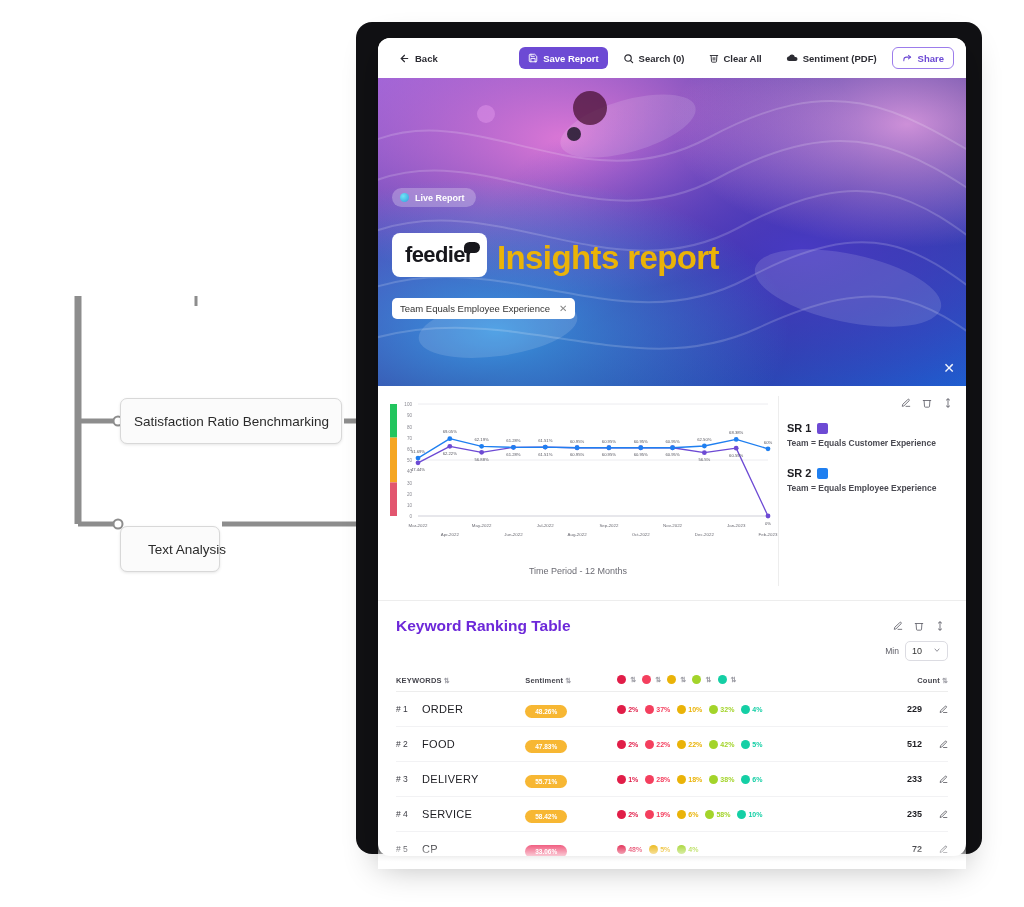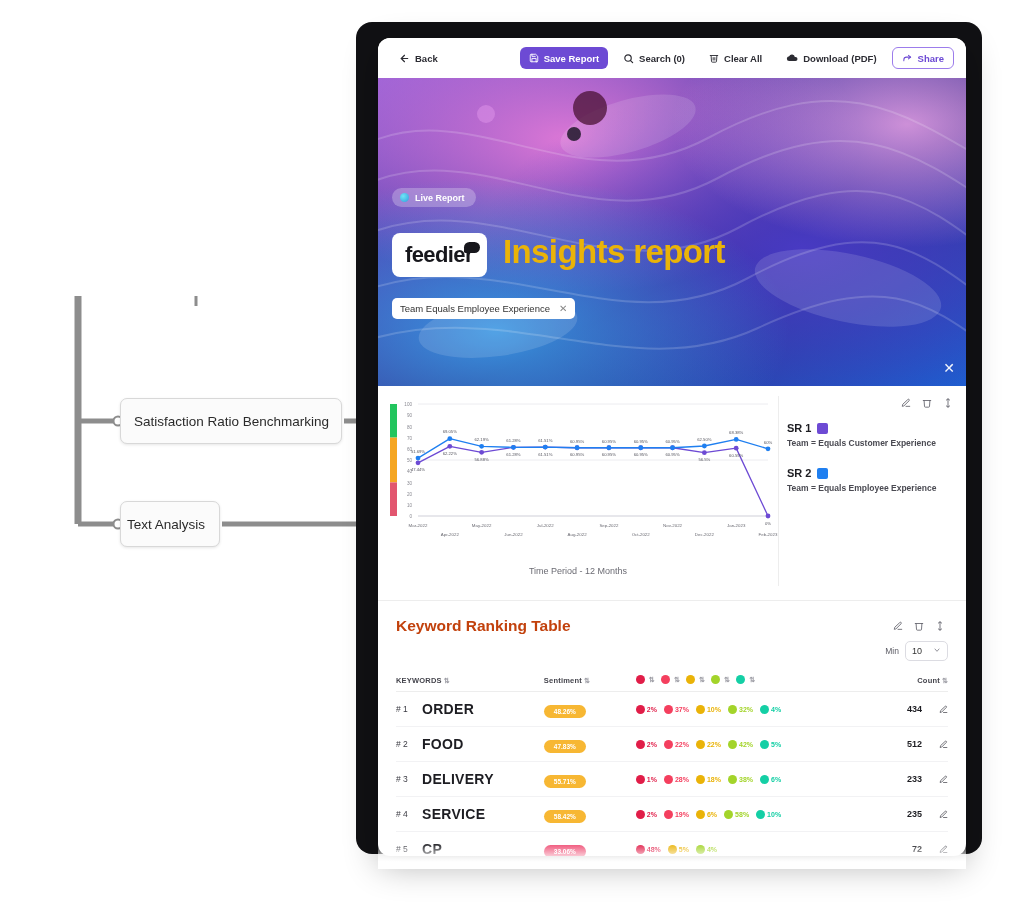--- a/index.html
+++ b/index.html
@@ -20,21 +20,21 @@
     border: 1px solid #d8d8d8;
     border-radius: 7px;
     display: flex; align-items: center;
     box-shadow: 0 1px 3px rgba(0,0,0,.10);
   }
   .node-label { color: #2b2b2b; white-space: nowrap; }
   #node-root { left: 48px; top: 243px; width: 296px; height: 52px; padding-left: 18px; }
   #node-root .node-label { font-size: 18.5px; }
   #node-srb { left: 120px; top: 398px; width: 222px; height: 46px; padding-left: 13px; }
   #node-srb .node-label { font-size: 13.5px; }
-  #node-ta { left: 120px; top: 501px; width: 100px; height: 46px; padding-left: 6px; }
+  #node-ta { left: 120px; top: 526px; width: 100px; height: 46px; padding-left: 27px; }
   #node-ta .node-label { font-size: 13.5px; }
 
   
   #shadow-plate {
     position: absolute; left: 356px; top: 22px;
     width: 626px; height: 832px;
     background: #111114; border-radius: 16px;
   }
   #window {
     position: absolute; left: 378px; top: 38px;
@@ -71,21 +71,21 @@
     position: absolute; left: 14px; top: 110px;
     display: flex; align-items: center; gap: 6px;
     height: 19px; padding: 0 11px 0 8px; border-radius: 10px;
     background: rgba(255,255,255,.26);
     backdrop-filter: blur(3px);
     font-size: 9px; color: #fff; font-weight: 600;
   }
   #live-dot { width: 9px; height: 9px; border-radius: 50%;
     background: radial-gradient(circle at 35% 35%, #6fe4f5, #2f9ede); }
   #hero-mid { position: absolute; left: 14px; top: 155px;
-    display: flex; align-items: flex-start; gap: 16px; }
+    display: flex; align-items: flex-end; gap: 10px; }
   #logo-chip {
     background: #fff; border-radius: 8px;
     padding: 9px 14px 9px 13px; position: relative;
     display: flex; align-items: flex-start;
   }
   #logo-text { font-size: 22px; font-weight: bold; color: #17171c; letter-spacing: -.6px; }
   #logo-bubble {
     position: absolute; right: 7px; top: 9px;
     width: 16px; height: 11px; border-radius: 6px 6px 6px 2px;
     background: #17171c;
@@ -124,40 +124,40 @@
   .sr-block { margin-bottom: 18px; }
   .sr-head { display: flex; align-items: center; gap: 6px; }
   .sr-name { font-size: 11px; font-weight: bold; color: #1d1d22; }
   .sr-swatch { width: 11px; height: 11px; border-radius: 2px; }
   .sr-desc { font-size: 8.5px; color: #4a4a52; line-height: 1.45; margin-top: 3px; font-weight: bold; }
   #x-title { text-align: center; font-size: 9px; color: #6b6b73; margin-top: 6px; }
 
   
   #table-card { padding: 16px 18px 0; }
   #table-head-row { display: flex; align-items: flex-start; }
-  #table-title { font-size: 15.5px; font-weight: bold; color: #c2410c; }
+  #table-title { font-size: 15.5px; font-weight: bold; color: #6d28d9; }
   #table-ctrl { margin-left: auto; text-align: left; }
   #min-row { display: flex; align-items: center; gap: 6px; justify-content: flex-end; margin-top: 7px; }
   #min-label { font-size: 8.5px; color: #5d5d66; }
   #min-select {
     display: flex; align-items: center; gap: 11px;
     border: 1px solid #dcdce2; border-radius: 5px;
     height: 20px; padding: 0 6px; font-size: 9px; color: #333;
     cursor: pointer;
   }
   table { width: 100%; border-collapse: collapse; margin-top: 9px; }
   th {
     text-align: left; font-size: 7.5px; color: #44444c;
     font-weight: bold; letter-spacing: .2px;
     padding: 5px 0; border-bottom: 1px solid #ededed;
     white-space: nowrap;
   }
   td { padding: 8px 0; border-bottom: 1px solid #f2f2f4; vertical-align: middle; }
   .c-rank { width: 26px; font-size: 8.5px; color: #3a3a42; white-space: nowrap; }
-  .c-kw { font-size: 14px; font-weight: bold; color: #1d1d22; letter-spacing: .3px; }
+  .c-kw { font-size: 11px; font-weight: normal; color: #1d1d22; letter-spacing: .3px; }
   .c-sent { width: 92px; }
   .c-count { text-align: right; font-size: 9px; font-weight: bold; color: #1d1d22; width: 40px; }
   .c-act { width: 26px; text-align: right; }
   .badge {
     display: inline-block; min-width: 42px; text-align: center;
     border-radius: 9px; padding: 3px 7px;
     font-size: 6.5px; font-weight: bold; color: #fff;
   }
   .emo-wrap { display: flex; align-items: center; gap: 7px; }
   .emo { display: flex; align-items: center; gap: 2px; font-size: 7px; font-weight: bold; }
@@ -241,21 +241,21 @@
         </span>
         <span>Clear All</span>
       </button>
 
       <button class="tb-btn">
         <span class="tb-ico">
           <svg width="12" height="12" viewBox="0 0 24 24" fill="#2c2c33">
               <path d="M19 10h-1.3A6 6 0 0 0 6.3 8.6 4.5 4.5 0 0 0 6.5 18H19a4 4 0 0 0 0-8z"></path>
             </svg>
         </span>
-        <span>Download (PDF)</span>
+        <span>Sentiment (PDF)</span>
       </button>
 
       <button class="tb-btn outline">
         <span class="tb-ico">
           <svg width="11" height="11" viewBox="0 0 24 24" fill="none" stroke="#6d4ad4" stroke-width="2.2" stroke-linecap="round" stroke-linejoin="round">
               <path d="M4 17v-2a6 6 0 0 1 6-6h8"></path>
               <polyline points="14 5 19 9 14 13"></polyline>
             </svg>
         </span>
         <span>Share</span>
@@ -550,21 +550,21 @@
                   <span class="emo">
                     <span class="face" style="background: rgb(163, 212, 42);"></span>
                     <span style="color: rgb(163, 212, 42);">32%</span>
                   </span>
                   <span class="emo">
                     <span class="face" style="background: rgb(20, 207, 165);"></span>
                     <span style="color: rgb(20, 207, 165);">4%</span>
                   </span>
                 </div>
               </td>
-              <td class="c-count">434</td>
+              <td class="c-count">229</td>
               <td class="c-act"><span class="row-edit"><svg width="9" height="9" viewBox="0 0 24 24" fill="none" stroke="#4a4a52" stroke-width="2" stroke-linecap="round" stroke-linejoin="round">
                     <path d="M12 20h9"></path>
                     <path d="M16.5 3.5a2.1 2.1 0 0 1 3 3L7 19l-4 1 1-4z"></path>
                   </svg></span></td>
             </tr>
             <tr>
               <td class="c-rank"># 2</td>
               <td class="c-kw">FOOD</td>
               <td class="c-sent"><span class="badge" style="background: rgb(247, 183, 51);">47.83%</span></td>
               <td>

